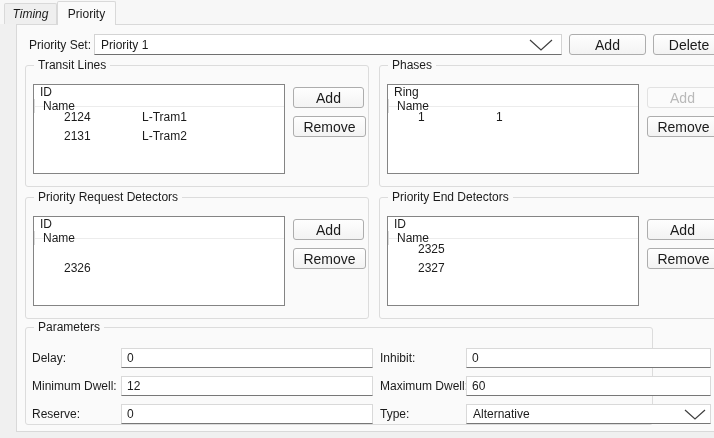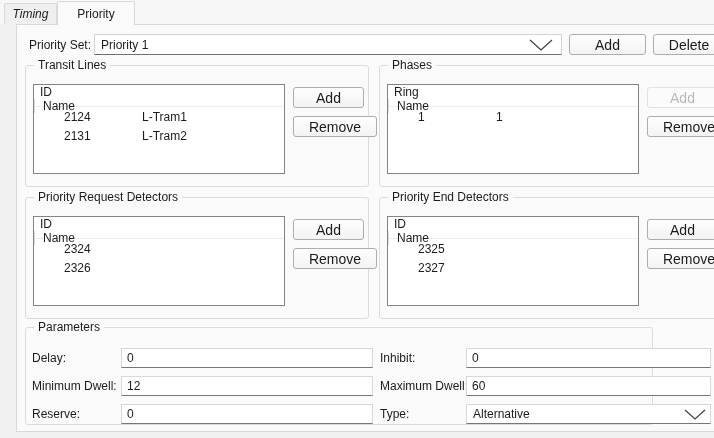--- a/index.html
+++ b/index.html
@@ -13,21 +13,21 @@
   
   .tab{
     position:absolute;box-sizing:border-box;
     border:1px solid #d9d9d9;border-bottom:none;
     background:#efefef;display:flex;align-items:center;justify-content:center;
     border-radius:2px 2px 0 0;cursor:default;z-index:1;
   }
   .tab.inactive{top:3px;height:21px;font-style:italic;}
   .tab.active{top:1px;height:24px;background:#fafafa;z-index:3;}
   .tab-timing{left:4px;width:53px;}
-  .tab-priority{left:57px;width:78px;}
+  .tab-priority{left:57px;width:59px;}
   
   .panel{
     position:absolute;left:16px;top:24px;width:712px;height:408px;
     box-sizing:border-box;border:1px solid #d9d9d9;background:#fafafa;z-index:2;
   }
   .abs{position:absolute;box-sizing:border-box;}
   .lbl{display:flex;align-items:center;height:21px;}
   
   .combo{
     box-sizing:border-box;background:#fff;
@@ -57,21 +57,21 @@
     position:absolute;box-sizing:border-box;left:7px;top:18px;width:252px;height:90px;
     border:1px solid #848484;background:#fff;overflow:hidden;
   }
   .lt-header{display:flex;height:21px;border-bottom:1px solid #ececec;flex-direction:column;}
   .lt-header .c1{width:100px;padding-left:6px;display:flex;align-items:center;box-sizing:border-box;}
   .lt-header .c2{flex:1;padding-left:8px;display:flex;align-items:center;border-left:1px solid #dcdcdc;}
   .lt-row{display:flex;height:19px;}
   .lt-row .c1{width:100px;padding-left:30px;display:flex;align-items:center;box-sizing:border-box;}
   .lt-row .c2{flex:1;padding-left:8px;display:flex;align-items:center;}
   .grp-add{left:267px;top:21px;width:71px;height:21px;}
-  .grp-remove{left:267px;top:50px;width:84px;height:21px;}
+  .grp-remove{left:267px;top:50px;width:73px;height:21px;}
   
   .param-input{
     position:absolute;box-sizing:border-box;height:20px;
     border:1px solid #d9d9d9;border-bottom-color:#777777;background:#fff;
     font-family:"Liberation Sans","DejaVu Sans",sans-serif;
     font-size:12px;color:#1b1b1b;padding:0 5px;outline:none;
   }
   .param-combo{height:20px;border-color:#d9d9d9;border-bottom-color:#777777;}
 </style>
 </head>
@@ -137,21 +137,20 @@
   </div>
 
   <div class="groupbox" style="left:8px;top:172px;width:344px;height:122px;">
     <span class="legend">Priority Request Detectors</span>
     <div class="listtable">
       <div class="lt-header">
         <span class="c1">ID</span>
         <span class="c2">Name</span>
       </div>
       <div class="lt-row">
-        <span class="c1">2324</span>
         <span class="c2"></span>
       </div>
       <div class="lt-row">
         <span class="c1">2326</span>
         <span class="c2"></span>
       </div>
     </div>
     <div class="abs btn grp-add">Add</div>
     <div class="abs btn grp-remove">Remove</div>
   </div>

